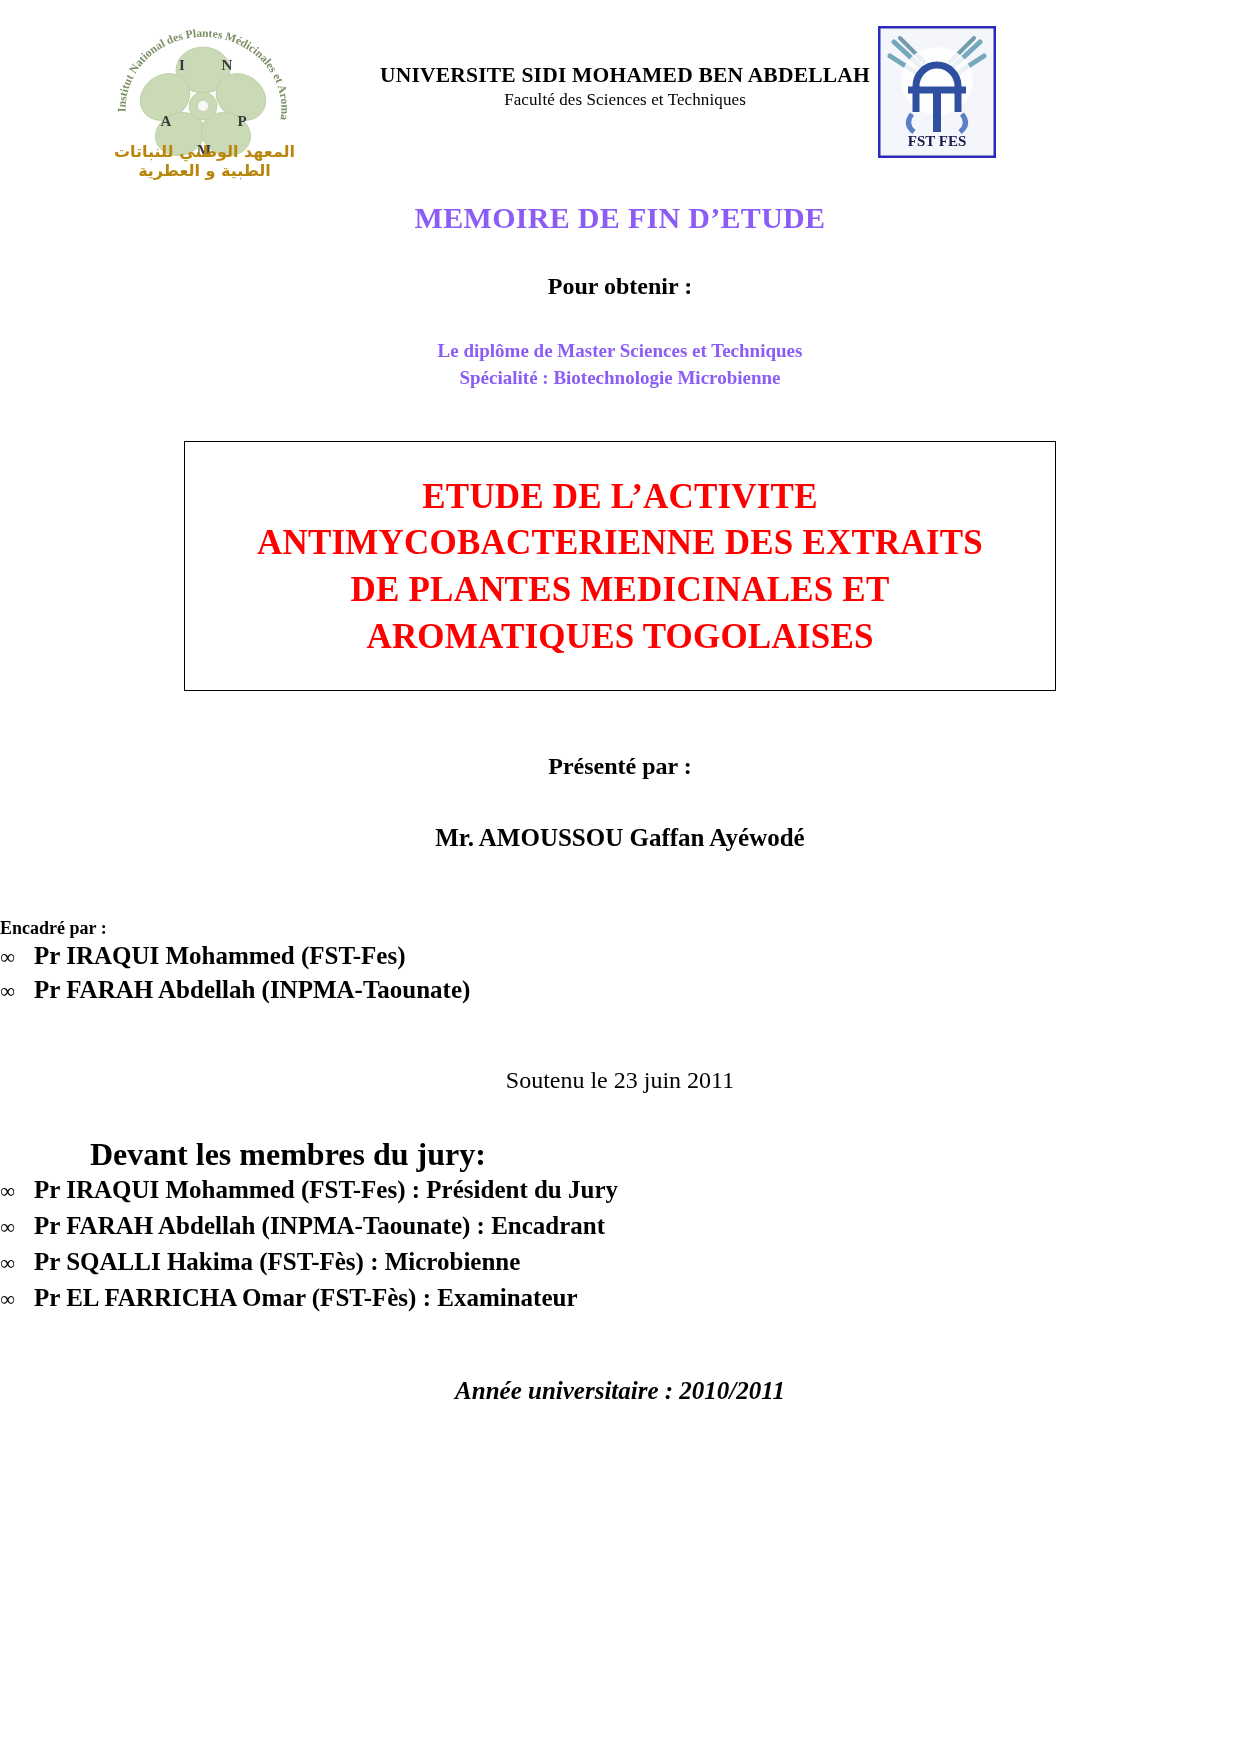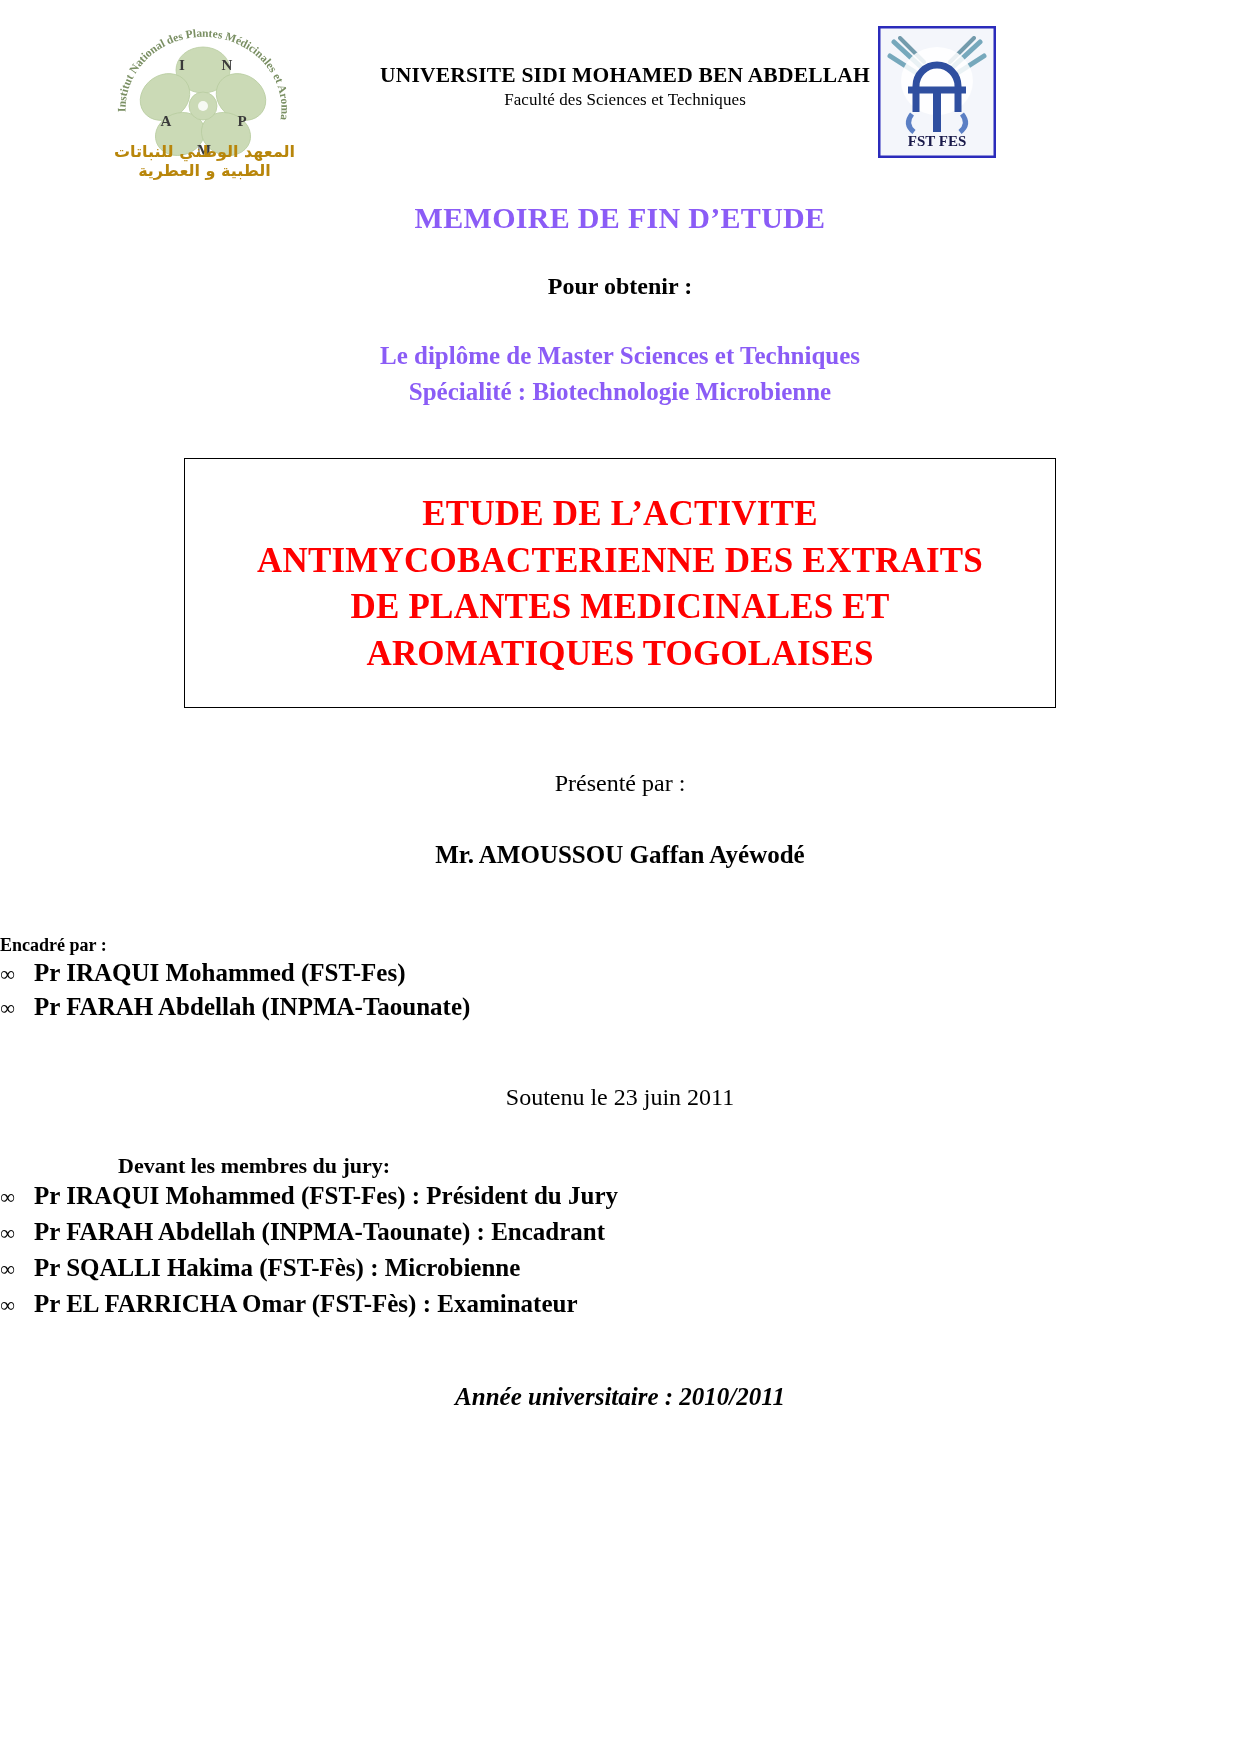--- a/index.html
+++ b/index.html
@@ -82,21 +82,21 @@
 
   .pour-obtenir {
     text-align: center;
     font-size: 24px;
     font-weight: bold;
     margin-top: 38px;
   }
 
   .diplome {
     text-align: center;
-    font-size: 25px;
+    font-size: 19px;
     font-weight: bold;
     margin-top: 38px;
     line-height: 1.42;
   }
 
   
   .title-box {
     margin: 49px auto 0 auto;
     width: 872px;
     border: 1.6px solid #000000;
@@ -110,21 +110,21 @@
     font-weight: bold;
     line-height: 1.33;
     letter-spacing: 0.2px;
     white-space: nowrap;
   }
 
   
   .presente-par {
     text-align: center;
     font-size: 24px;
-    font-weight: normal;
+    font-weight: bold;
     margin-top: 62px;
   }
   .author {
     text-align: center;
     font-size: 25px;
     font-weight: bold;
     margin-top: 44px;
   }
   .encadre-par {
     text-align: left;
@@ -159,25 +159,24 @@
   }
 
   .soutenu {
     text-align: center;
     font-size: 24px;
     font-weight: normal;
     margin-top: 60px;
   }
 
   .devant {
-    font-size: 22px;
+    font-size: 32px;
     font-weight: bold;
     margin-top: 42px;
     padding-left: 90px;
-    margin-left: 28px;
   }
 
   .jury {
     margin-top: 28px;
     padding-left: 164px;
   }
   .jury li { margin-bottom: 2px; }
 
   .annee {
     text-align: center;

